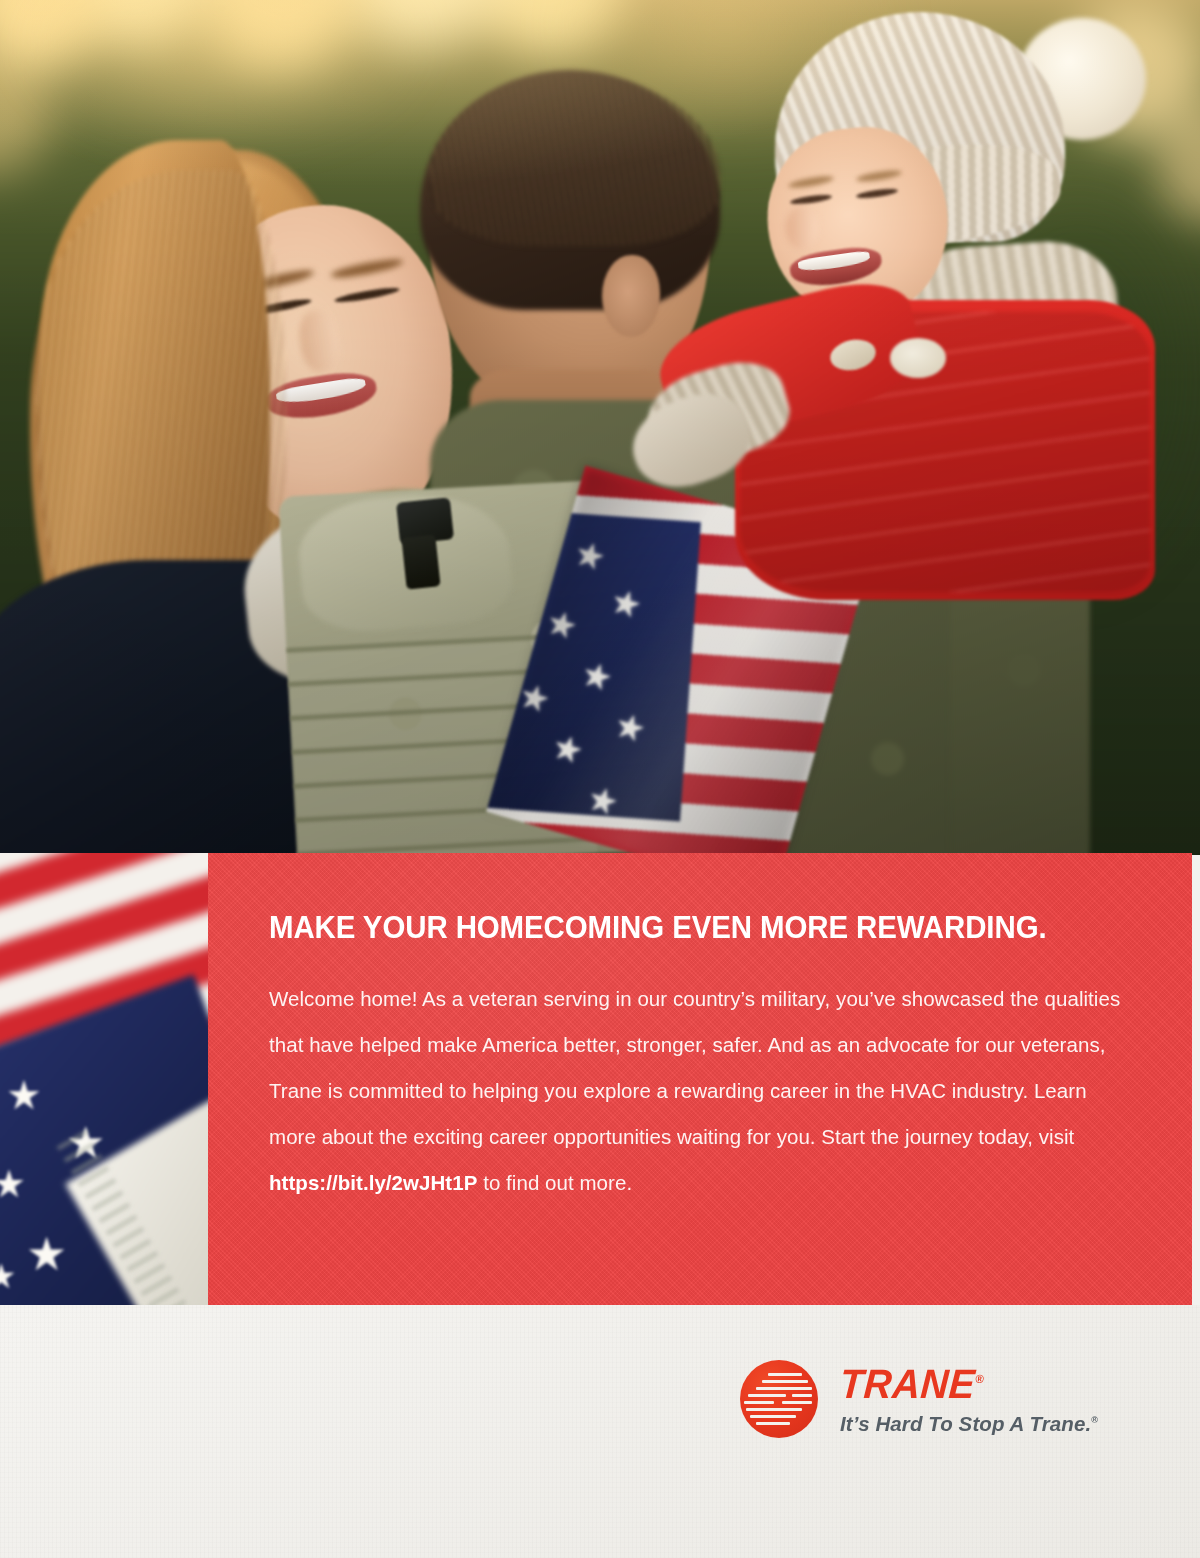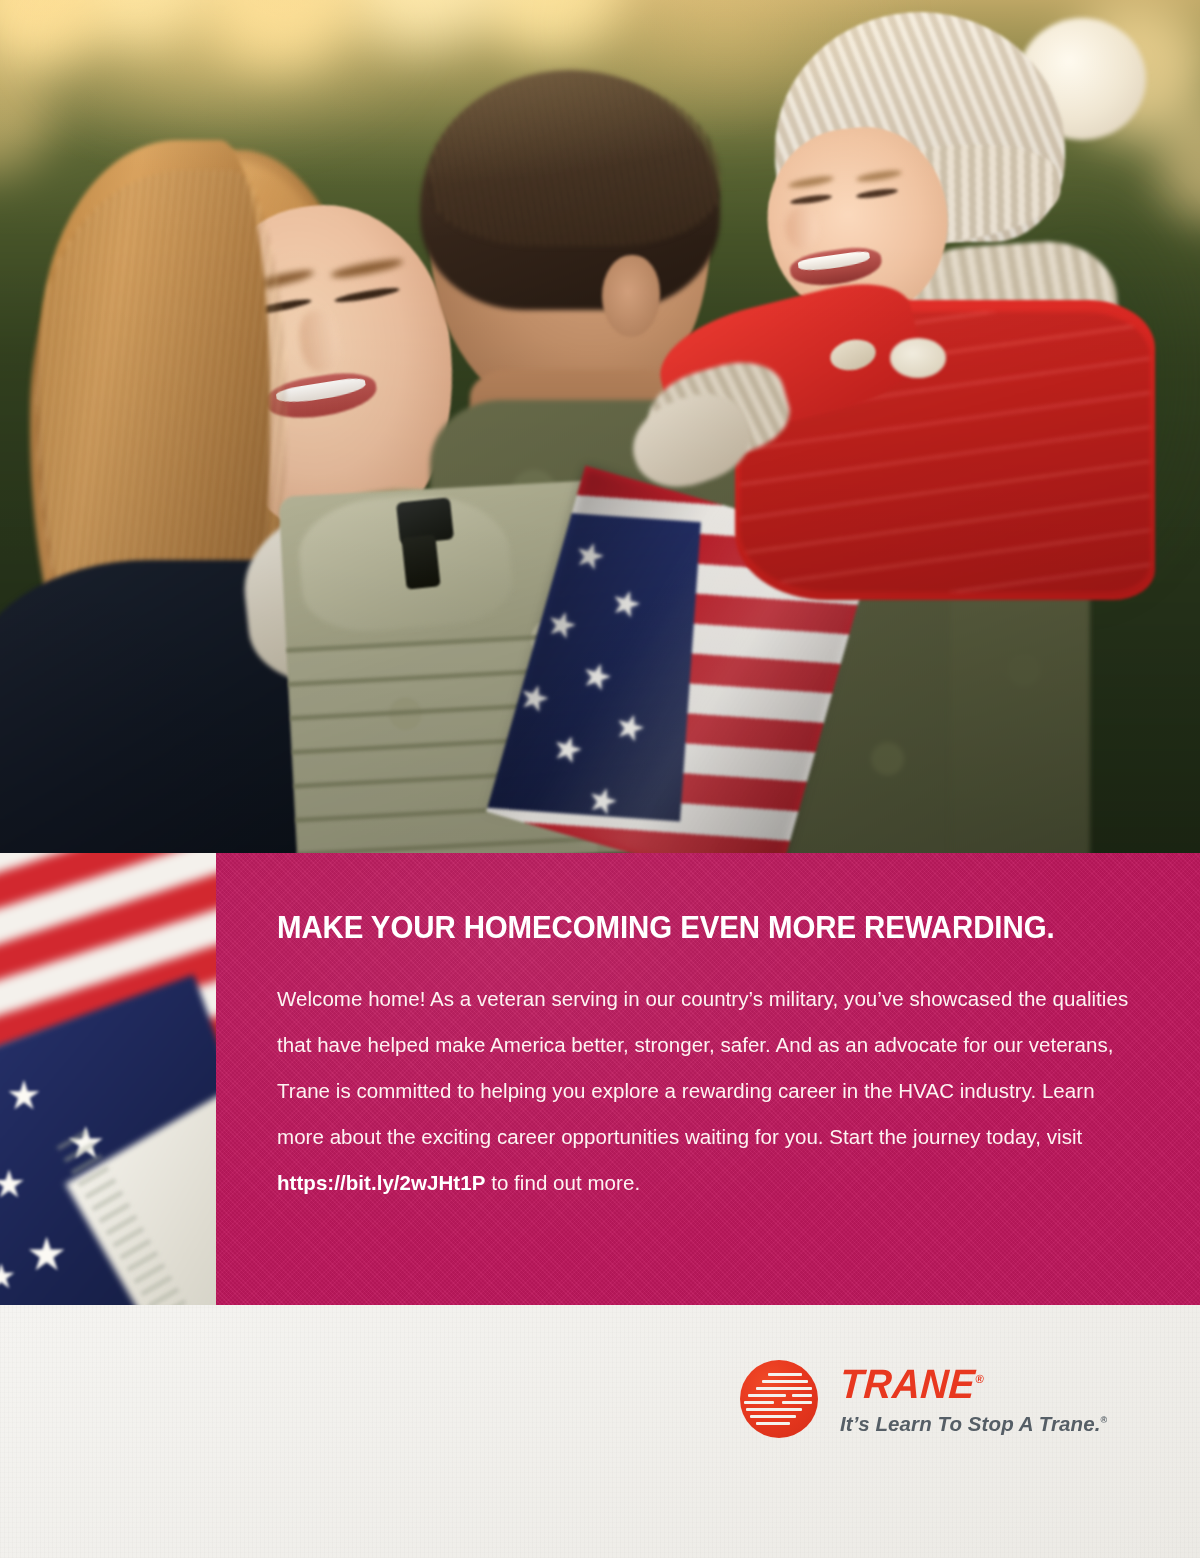--- a/index.html
+++ b/index.html
@@ -329,22 +329,22 @@
     transform:rotate(-30deg); filter:blur(3px);
   }
   .fs-hem-st {
     position:absolute; left:112px; top:270px; width:34px; height:230px;
     background:repeating-linear-gradient(180deg, rgba(160,165,150,.55) 0 4px, rgba(255,255,255,0) 4px 14px);
     transform:rotate(-30deg); filter:blur(2px);
   }
 
   
   .redpanel {
-    position:absolute; left:216px; top:853px; width:984px; height:452px;
-    background:#be185d;
+    position:absolute; left:208px; top:853px; width:984px; height:452px;
+    background:#ef4444;
   }
   .redpanel::before {
     content:""; position:absolute; inset:0;
     background:
       repeating-linear-gradient(45deg, rgba(255,255,255,.035) 0 1px, rgba(0,0,0,.035) 1px 3px),
       repeating-linear-gradient(-45deg, rgba(255,255,255,.025) 0 1px, rgba(0,0,0,.03) 1px 3px),
       radial-gradient(ellipse at 30% 20%, rgba(255,255,255,.05), transparent 60%);
     pointer-events:none;
   }
   .copy { position:absolute; left:61px; top:56px; width:870px; }
@@ -497,17 +497,17 @@
         <div class="ln" style="left:16px; top:27px; width:56px;"></div>
         <div class="ln" style="left:8px;  top:34px; width:38px;"></div>
         <div class="ln" style="left:52px; top:34px; width:20px;"></div>
         <div class="ln" style="left:4px;  top:41px; width:30px;"></div>
         <div class="ln" style="left:42px; top:41px; width:30px;"></div>
         <div class="ln" style="left:6px;  top:48px; width:56px;"></div>
         <div class="ln" style="left:10px; top:55px; width:46px;"></div>
         <div class="ln" style="left:16px; top:62px; width:34px;"></div>
       </div>
       <div class="logo-word"><span>TRANE</span><span class="reg">®</span></div>
-      <div class="logo-tag"><span>It’s Learn To Stop A Trane.</span><span class="reg">®</span></div>
+      <div class="logo-tag"><span>It’s Hard To Stop A Trane.</span><span class="reg">®</span></div>
     </div>
   </div>
 
 </div>
 
 </body></html>

